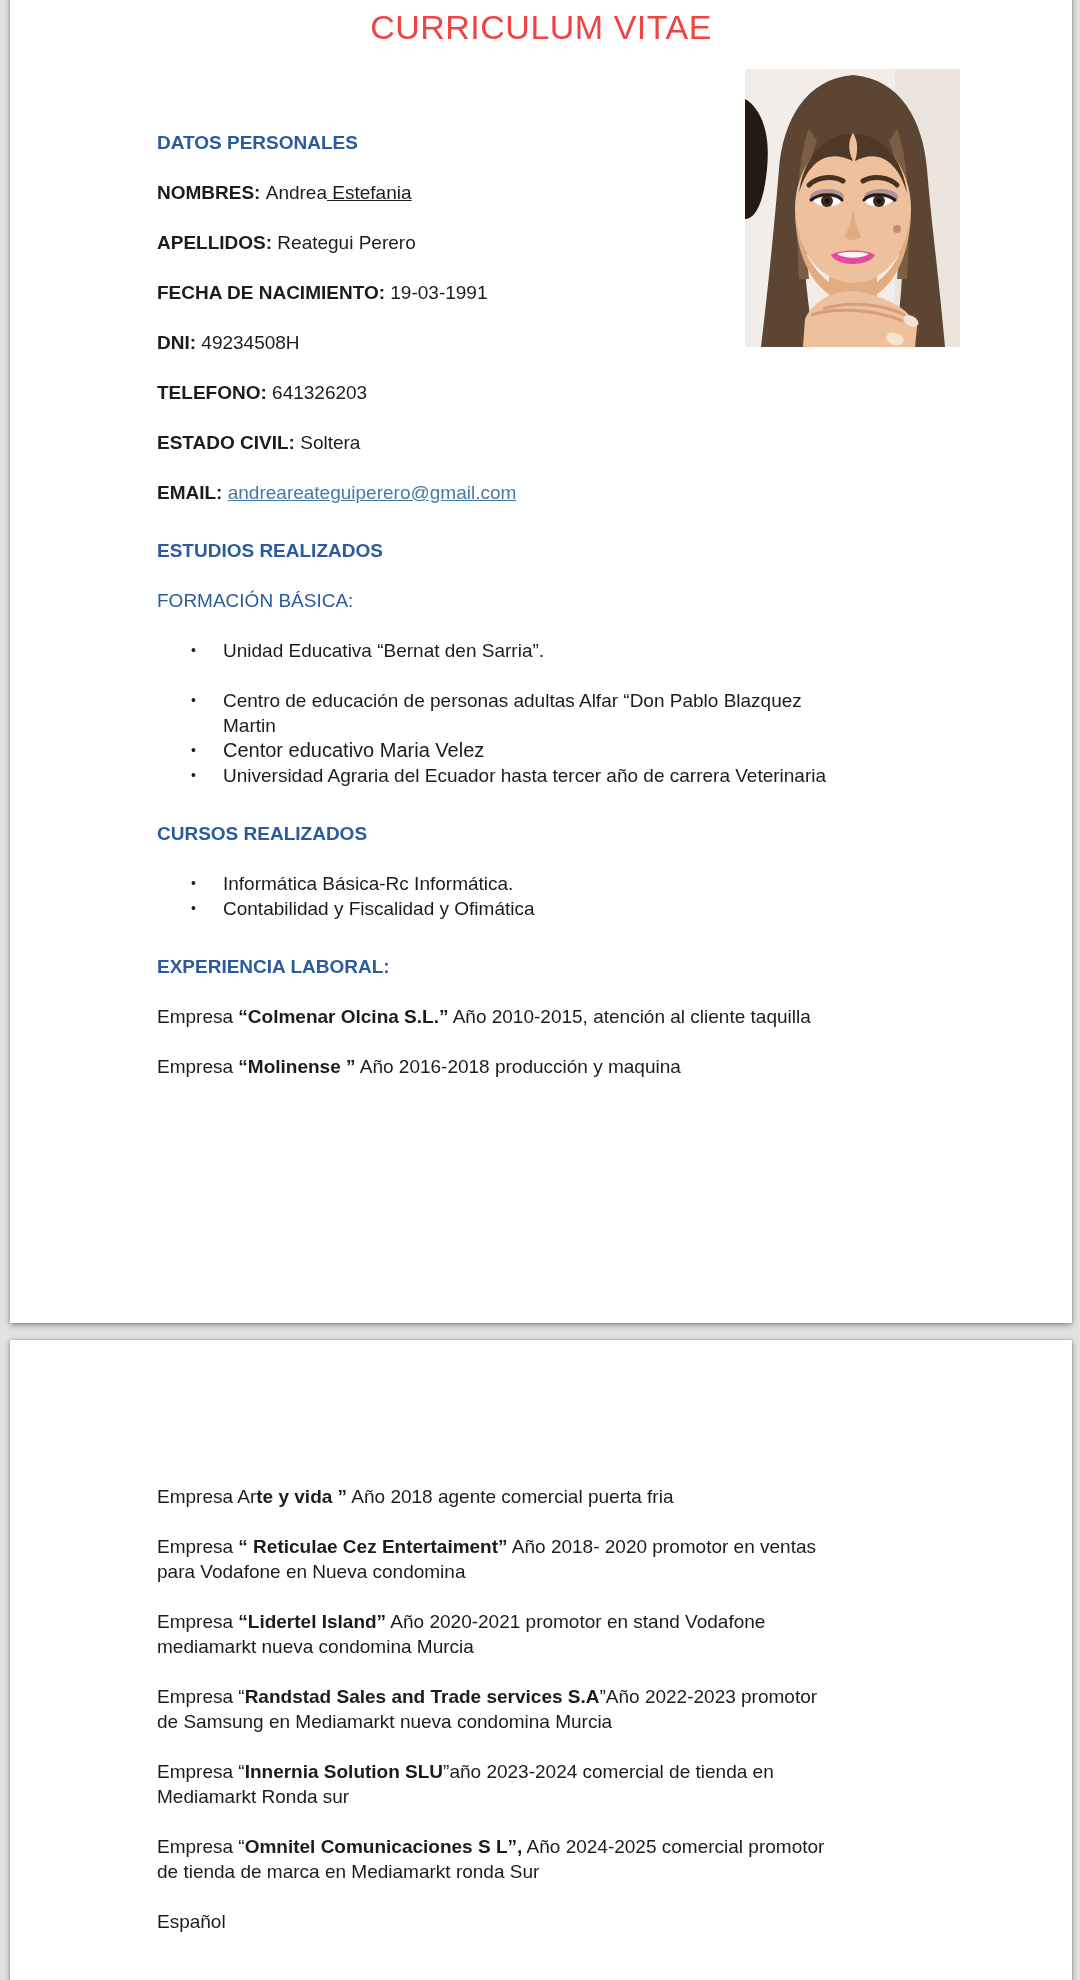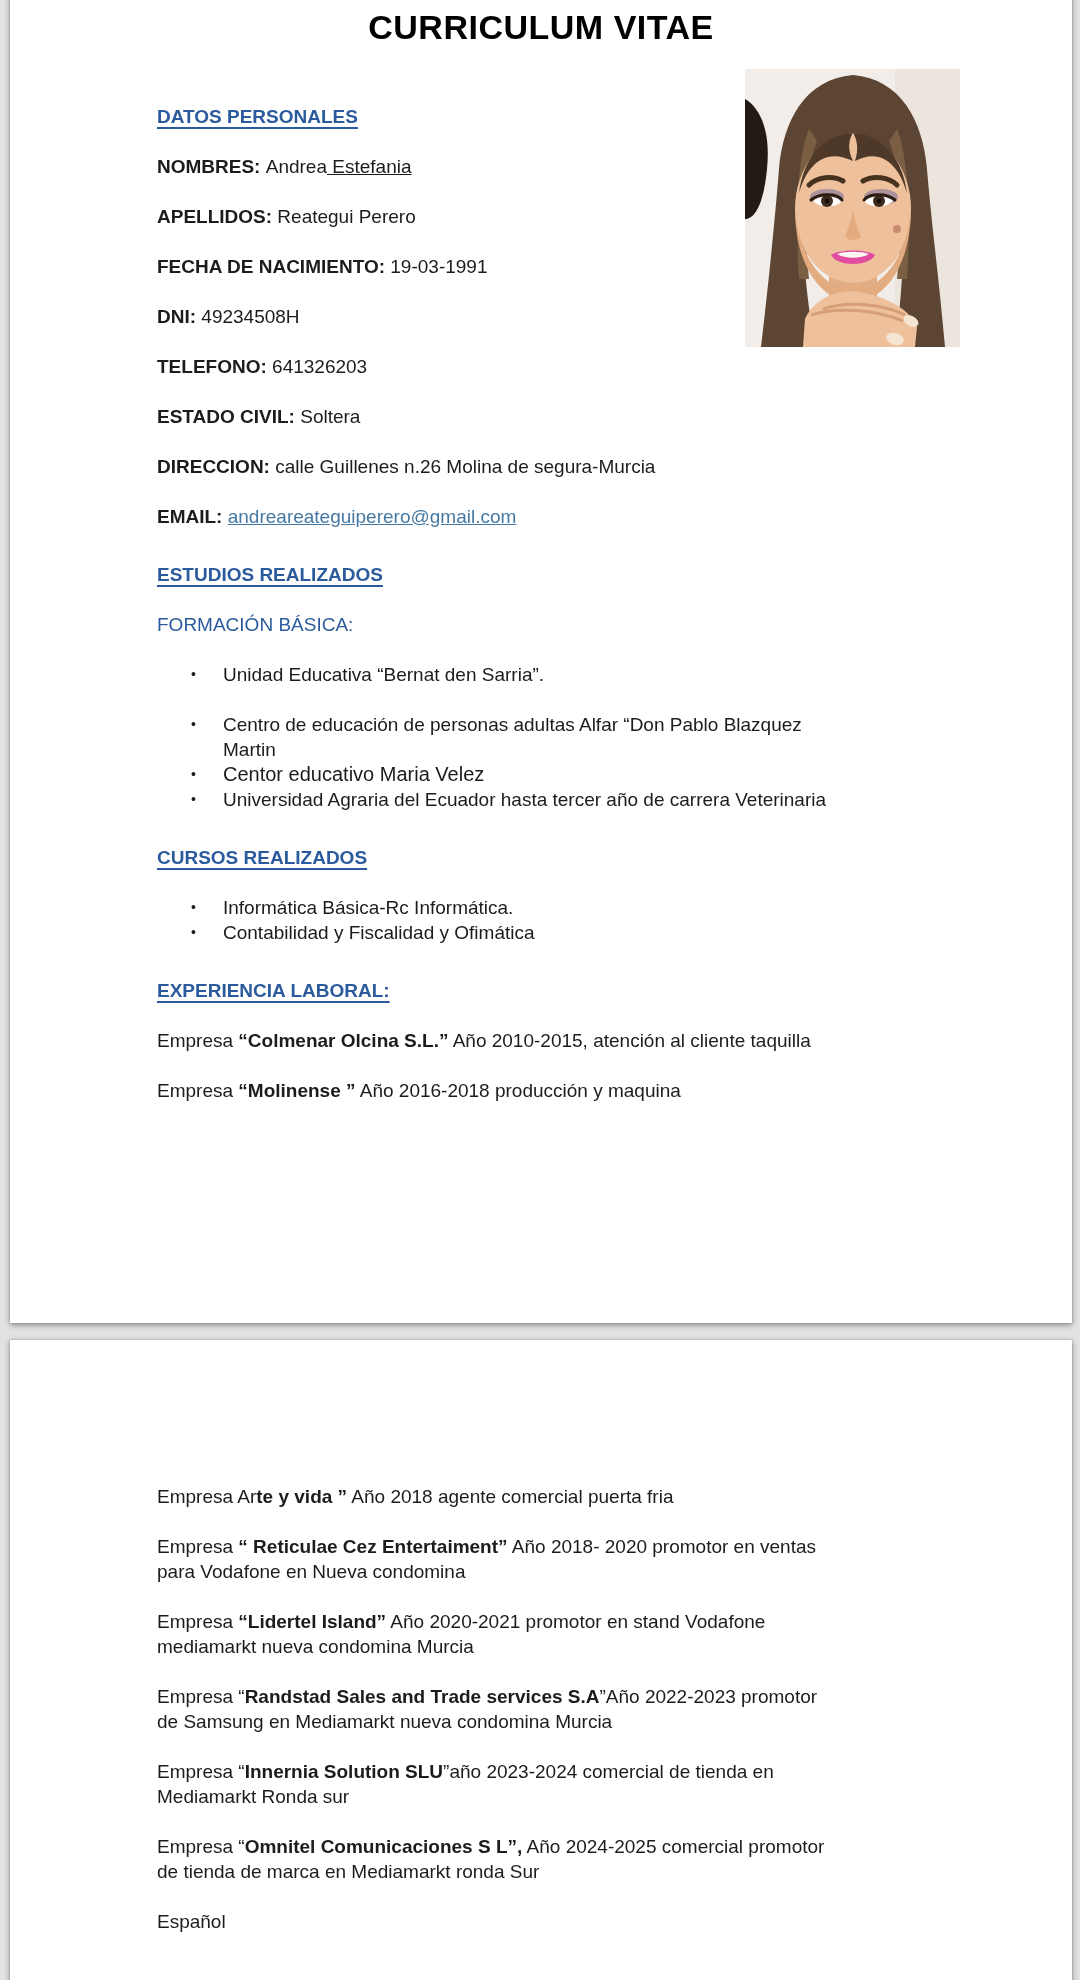--- a/index.html
+++ b/index.html
@@ -15,25 +15,25 @@
   }
   #page1{top:-30px;height:1353px;}
   #page2{top:1340px;height:980px;}
   .content{
     position:relative;
     padding:38px 58px 0 147px;
     font-size:19px;line-height:25px;color:#1c1c1c;
   }
   #page2 .content{padding-top:144px;}
   .doc-title{
-    font-size:34px;line-height:38px;font-weight:bold;color:#000000;
-    text-align:center;margin:0 -58px 58px -147px;letter-spacing:.5px;
+    font-size:34px;line-height:38px;font-weight:normal;color:#ef4444;
+    text-align:center;margin:0 -58px 84px -147px;letter-spacing:.5px;
   }
   .blk{margin:0 0 25px;}
-  .blk-h{color:#2b5b9d;font-weight:bold;text-decoration:underline;
+  .blk-h{color:#2b5b9d;font-weight:bold;
          text-decoration-thickness:2px;text-underline-offset:4px;margin-top:33px;}
   .blk-h2{color:#2b5b9d;font-weight:normal;}
   .b{font-weight:bold;}
   .u{text-decoration:underline;}
   .serif{font-family:Liberation Sans, sans-serif;font-size:20px;margin-top:30px;}
   .link{color:#4579a4;text-decoration:underline;cursor:pointer;margin-top:20px;}
   .bullets{margin:0 0 25px;}
   .bullet-row{display:flex;padding-left:34px;}
   .dot{width:32px;flex:0 0 32px;font-size:14px;}
   .photo{
@@ -49,21 +49,20 @@
   <div class="content">
     <div class="doc-title">CURRICULUM VITAE</div>
     <div id="content1">
         <div class="blk blk-h"><span>DATOS PERSONALES</span></div>
         <div class="blk blk-field"><span class="b">NOMBRES: </span><span>Andrea</span><span class="u"> Estefania</span></div>
         <div class="blk blk-field"><span class="b">APELLIDOS: </span><span>Reategui Perero</span></div>
         <div class="blk blk-field"><span class="b">FECHA DE NACIMIENTO: </span><span>19-03-1991</span></div>
         <div class="blk blk-field"><span class="b">DNI: </span><span>49234508H</span></div>
         <div class="blk blk-field"><span class="b">TELEFONO: </span><span>641326203</span></div>
         <div class="blk blk-field"><span class="b">ESTADO CIVIL: </span><span>Soltera</span></div>
-        <div class="blk blk-field"><span class="b">DIRECCION: </span><span>calle Guillenes n.26 Molina de segura-Murcia</span></div>
         <div class="blk blk-field"><span class="b">EMAIL: </span><span class="link">andreareateguiperero@gmail.com</span></div>
         <div class="blk blk-h"><span>ESTUDIOS REALIZADOS</span></div>
         <div class="blk blk-h2"><span>FORMACIÓN BÁSICA:</span></div>
         <div class="bullets">
           <div class="bullet-row">
             <span class="dot">•</span>
             <span><span>Unidad Educativa “Bernat den Sarria”.</span></span>
           </div>
         </div>
         <div class="bullets">

